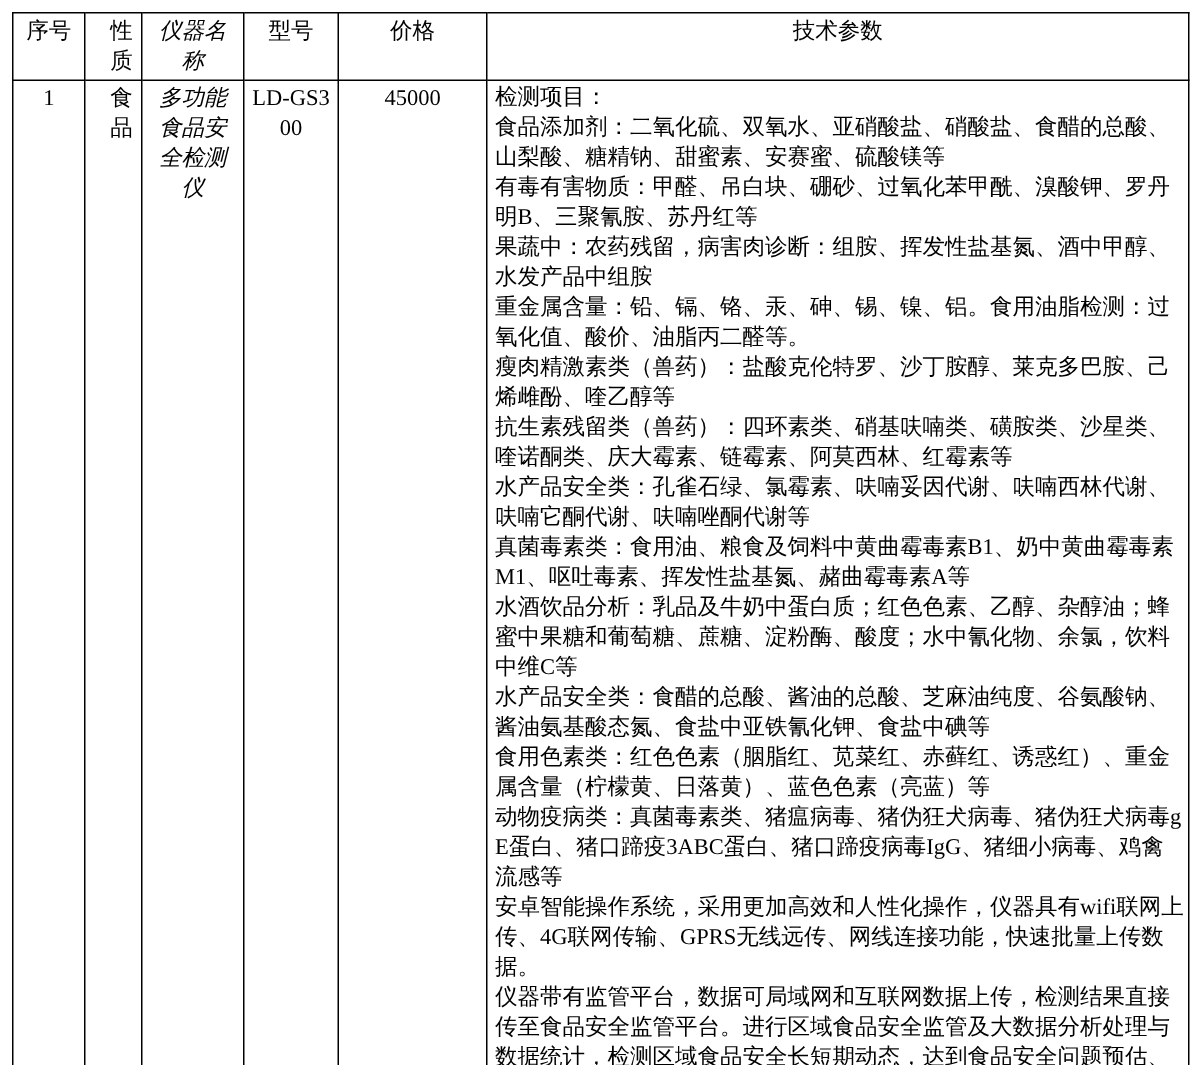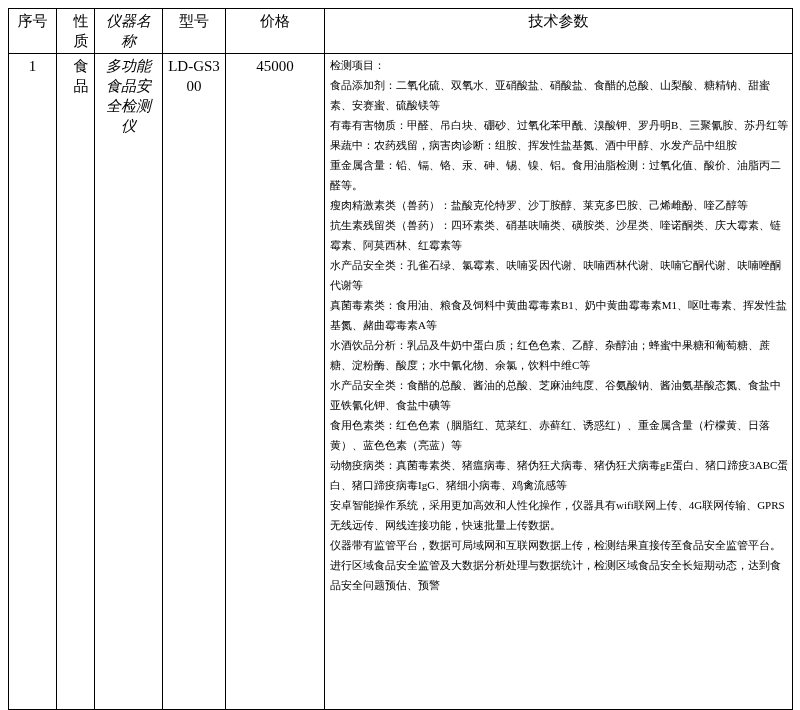--- a/index.html
+++ b/index.html
@@ -45,21 +45,21 @@
   th.col-name,   td.col-name   { padding-left: 7px; padding-right: 7px; font-style: italic; }
   tbody tr.data-row { height: 656px; }
   td.c-center { text-align: center; }
   td.col-params {
     padding: 1px 2px 0 5px;
     text-align: left;
   }
   .param-line {
     margin: 0;
     padding: 0;
-    font-size: 11px;
+    font-size: 15px;
     line-height: 20px;
   }
 </style>
 </head>
 <body>
 
 <div class="page">
   <table class="spec-table">
     <colgroup>
       <col style="width:48px">

